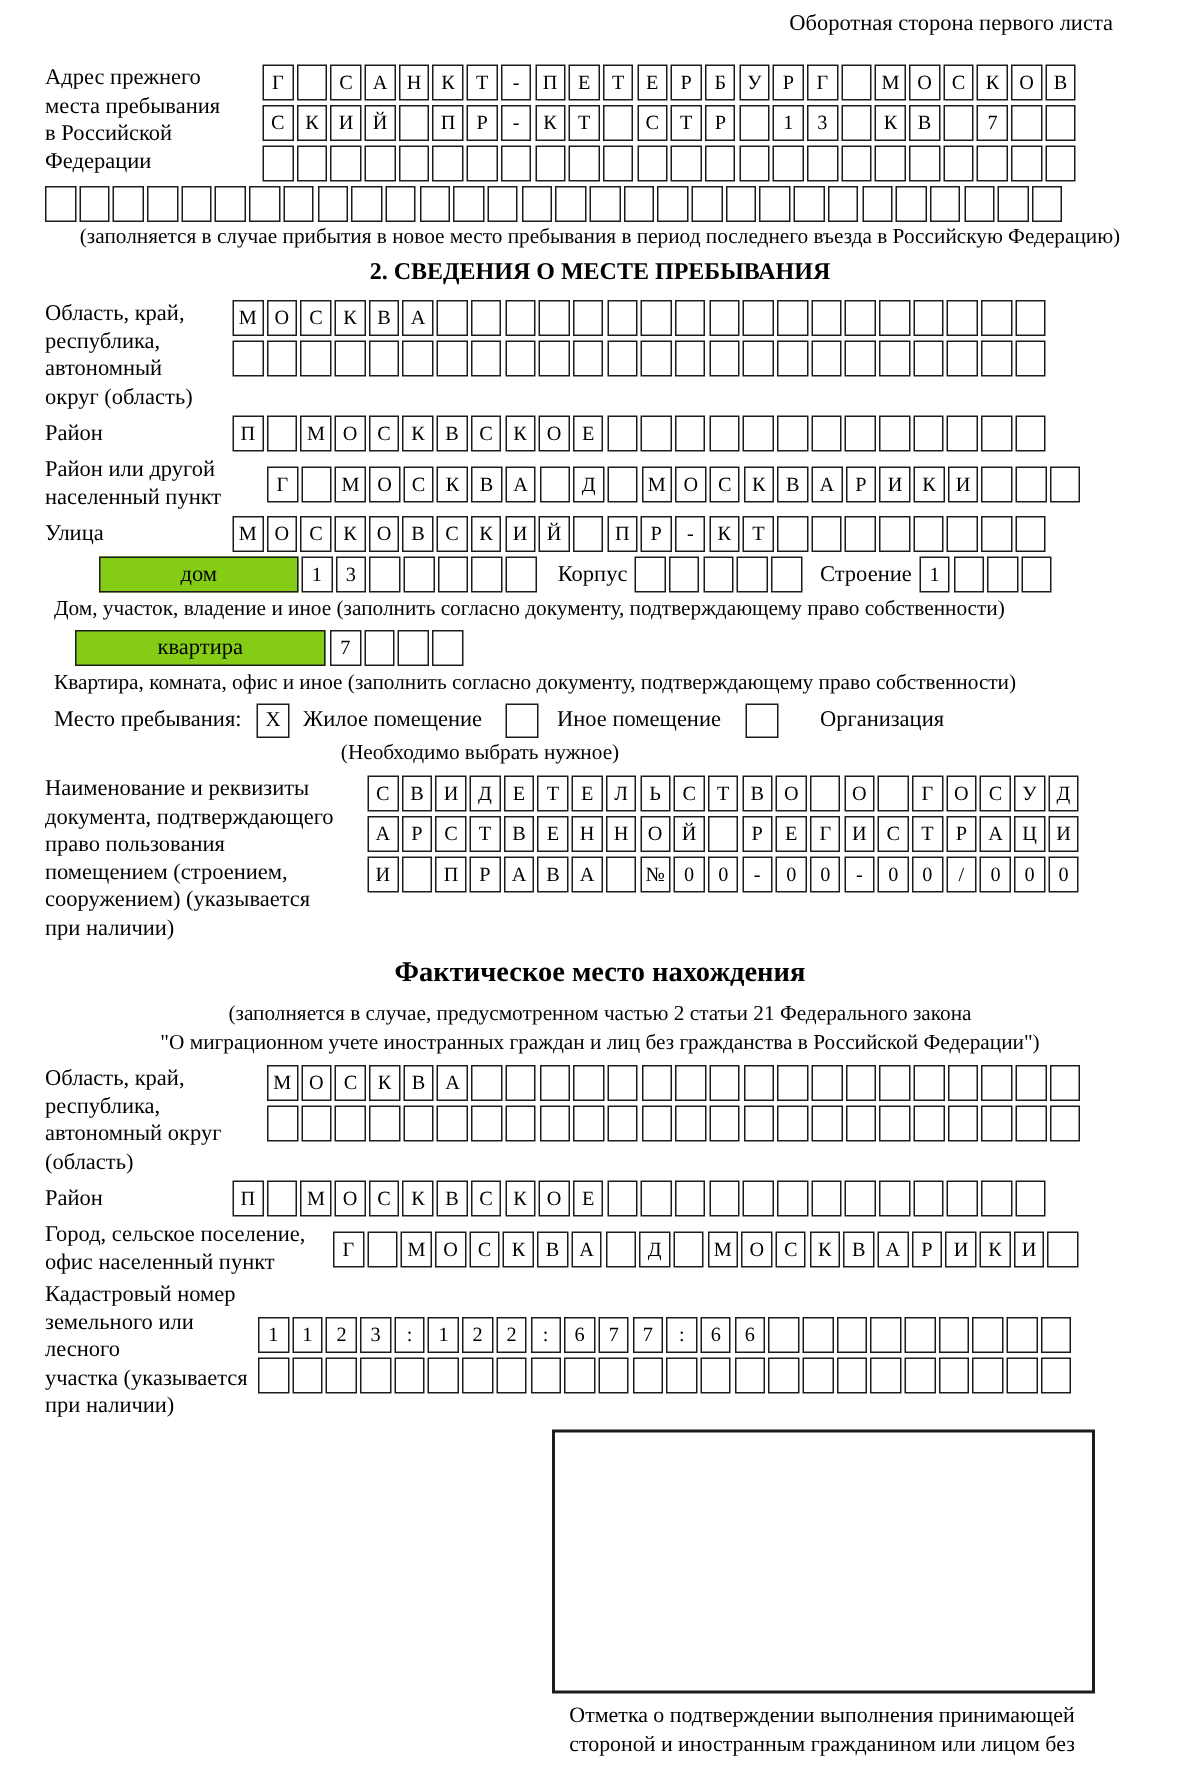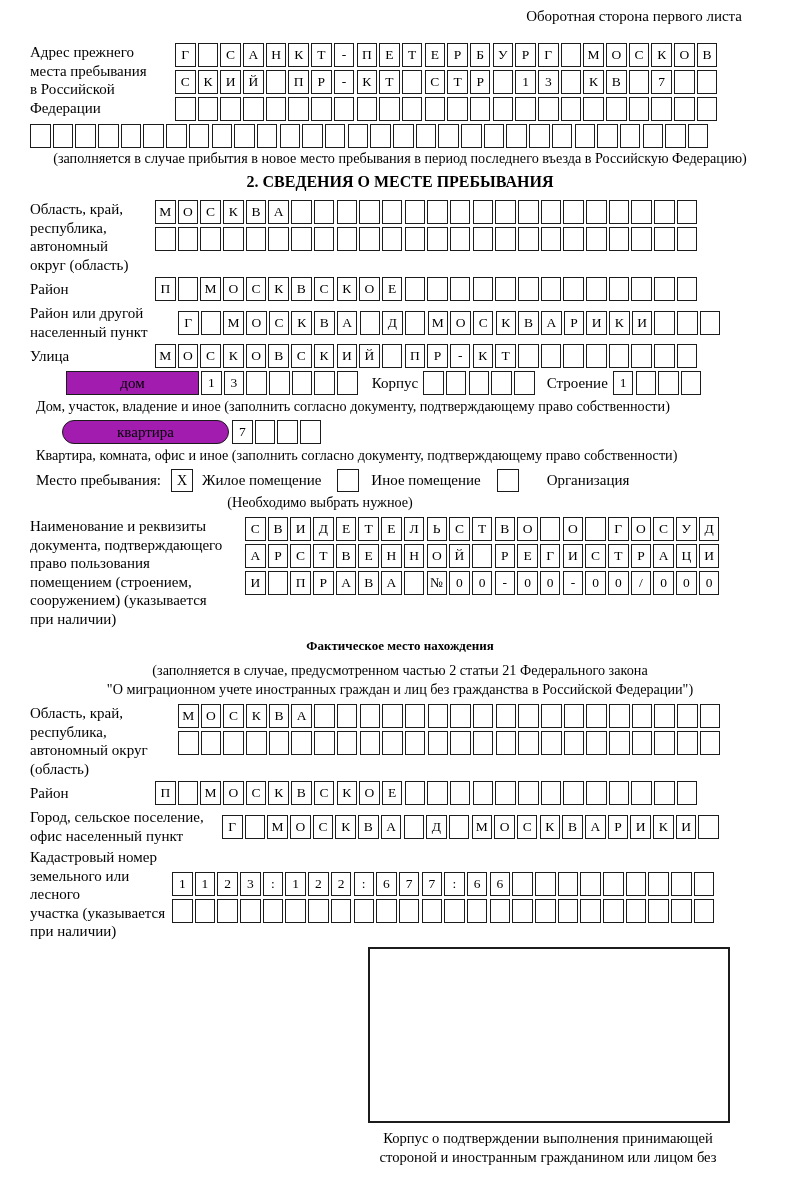--- a/index.html
+++ b/index.html
@@ -15,24 +15,24 @@
 
   .rows { display:flex; flex-direction:column; gap:3px; }
   .cellrow { display:flex; flex-wrap:nowrap; }
   .cell { width:18.5px; height:22px; border:1.6px solid #1c1c1c; margin-right:2.2px;
           display:flex; align-items:center; justify-content:center;
           font-size:13.5px; flex-shrink:0; background:#fff; }
 
   .note { font-size:14.2px; text-align:center; margin:2px 0 6px 0; }
   .note-left { font-size:14.2px; text-align:left; margin:1px 0 5px 6px; }
   .h2 { font-weight:bold; text-align:center; font-size:16px; margin:6px 0 9px 0; }
-  .h3 { font-weight:bold; text-align:center; font-size:13px; margin:10px 0 8px 0; }
+  .h3 { font-weight:bold; text-align:center; font-size:19px; margin:10px 0 8px 0; }
 
   .labelbox { border:1.6px solid #1c1c1c; height:22px; display:flex; align-items:center;
-              justify-content:center; font-size:15px; flex-shrink:0; background:#a21caf; }
+              justify-content:center; font-size:15px; flex-shrink:0; background:#84cc16; }
 
   .cb { width:20px; height:21px; border:1.6px solid #1c1c1c; display:flex; align-items:center;
         justify-content:center; font-size:14px; flex-shrink:0; background:#fff; }
   .optlabel { font-size:15px; }
 
   .choice-note { font-size:14.2px; text-align:center; width:300px; margin:0 0 6px 140px; }
 
   .stamp-wrap { margin-top:6px; }
   .stampbox { width:358px; height:172px; border:2px solid #1c1c1c; margin-left:338px; background:#fff; }
   .stamp-caption { width:396px; margin-left:320px; text-align:center; font-size:14.6px; line-height:19px; margin-top:6px; }
@@ -347,21 +347,21 @@
     <div class="cellrow">
         <span class="cell">1</span>
         <span class="cell"></span>
         <span class="cell"></span>
         <span class="cell"></span>
       </div>
   </div>
   <div class="note-left">Дом, участок, владение и иное (заполнить согласно документу, подтверждающему право собственности)</div>
 
   <div class="frow vcenter">
-    <div class="labelbox" style="width:165px; margin-left:32px;border-radius:12px;">квартира</div>
+    <div class="labelbox" style="width:165px; margin-left:20px;">квартира</div>
     <div class="cellrow" style="margin-left:3px;">
         <span class="cell">7</span>
         <span class="cell"></span>
         <span class="cell"></span>
         <span class="cell"></span>
       </div>
   </div>
   <div class="note-left">Квартира, комната, офис и иное (заполнить согласно документу, подтверждающему право собственности)</div>
 
   <div class="frow vcenter" style="margin-bottom:2px;">
@@ -644,19 +644,19 @@
           <span class="cell"></span>
           <span class="cell"></span>
           <span class="cell"></span>
         </div>
     </div>
   </div>
 
   <div class="stamp-wrap">
     <div class="stampbox"></div>
     <div class="stamp-caption">
-      <div>Корпус о подтверждении выполнения принимающей</div>
+      <div>Отметка о подтверждении выполнения принимающей</div>
       <div>стороной и иностранным гражданином или лицом без</div>
 
     </div>
   </div>
 
 </div>
 
 </body></html>

